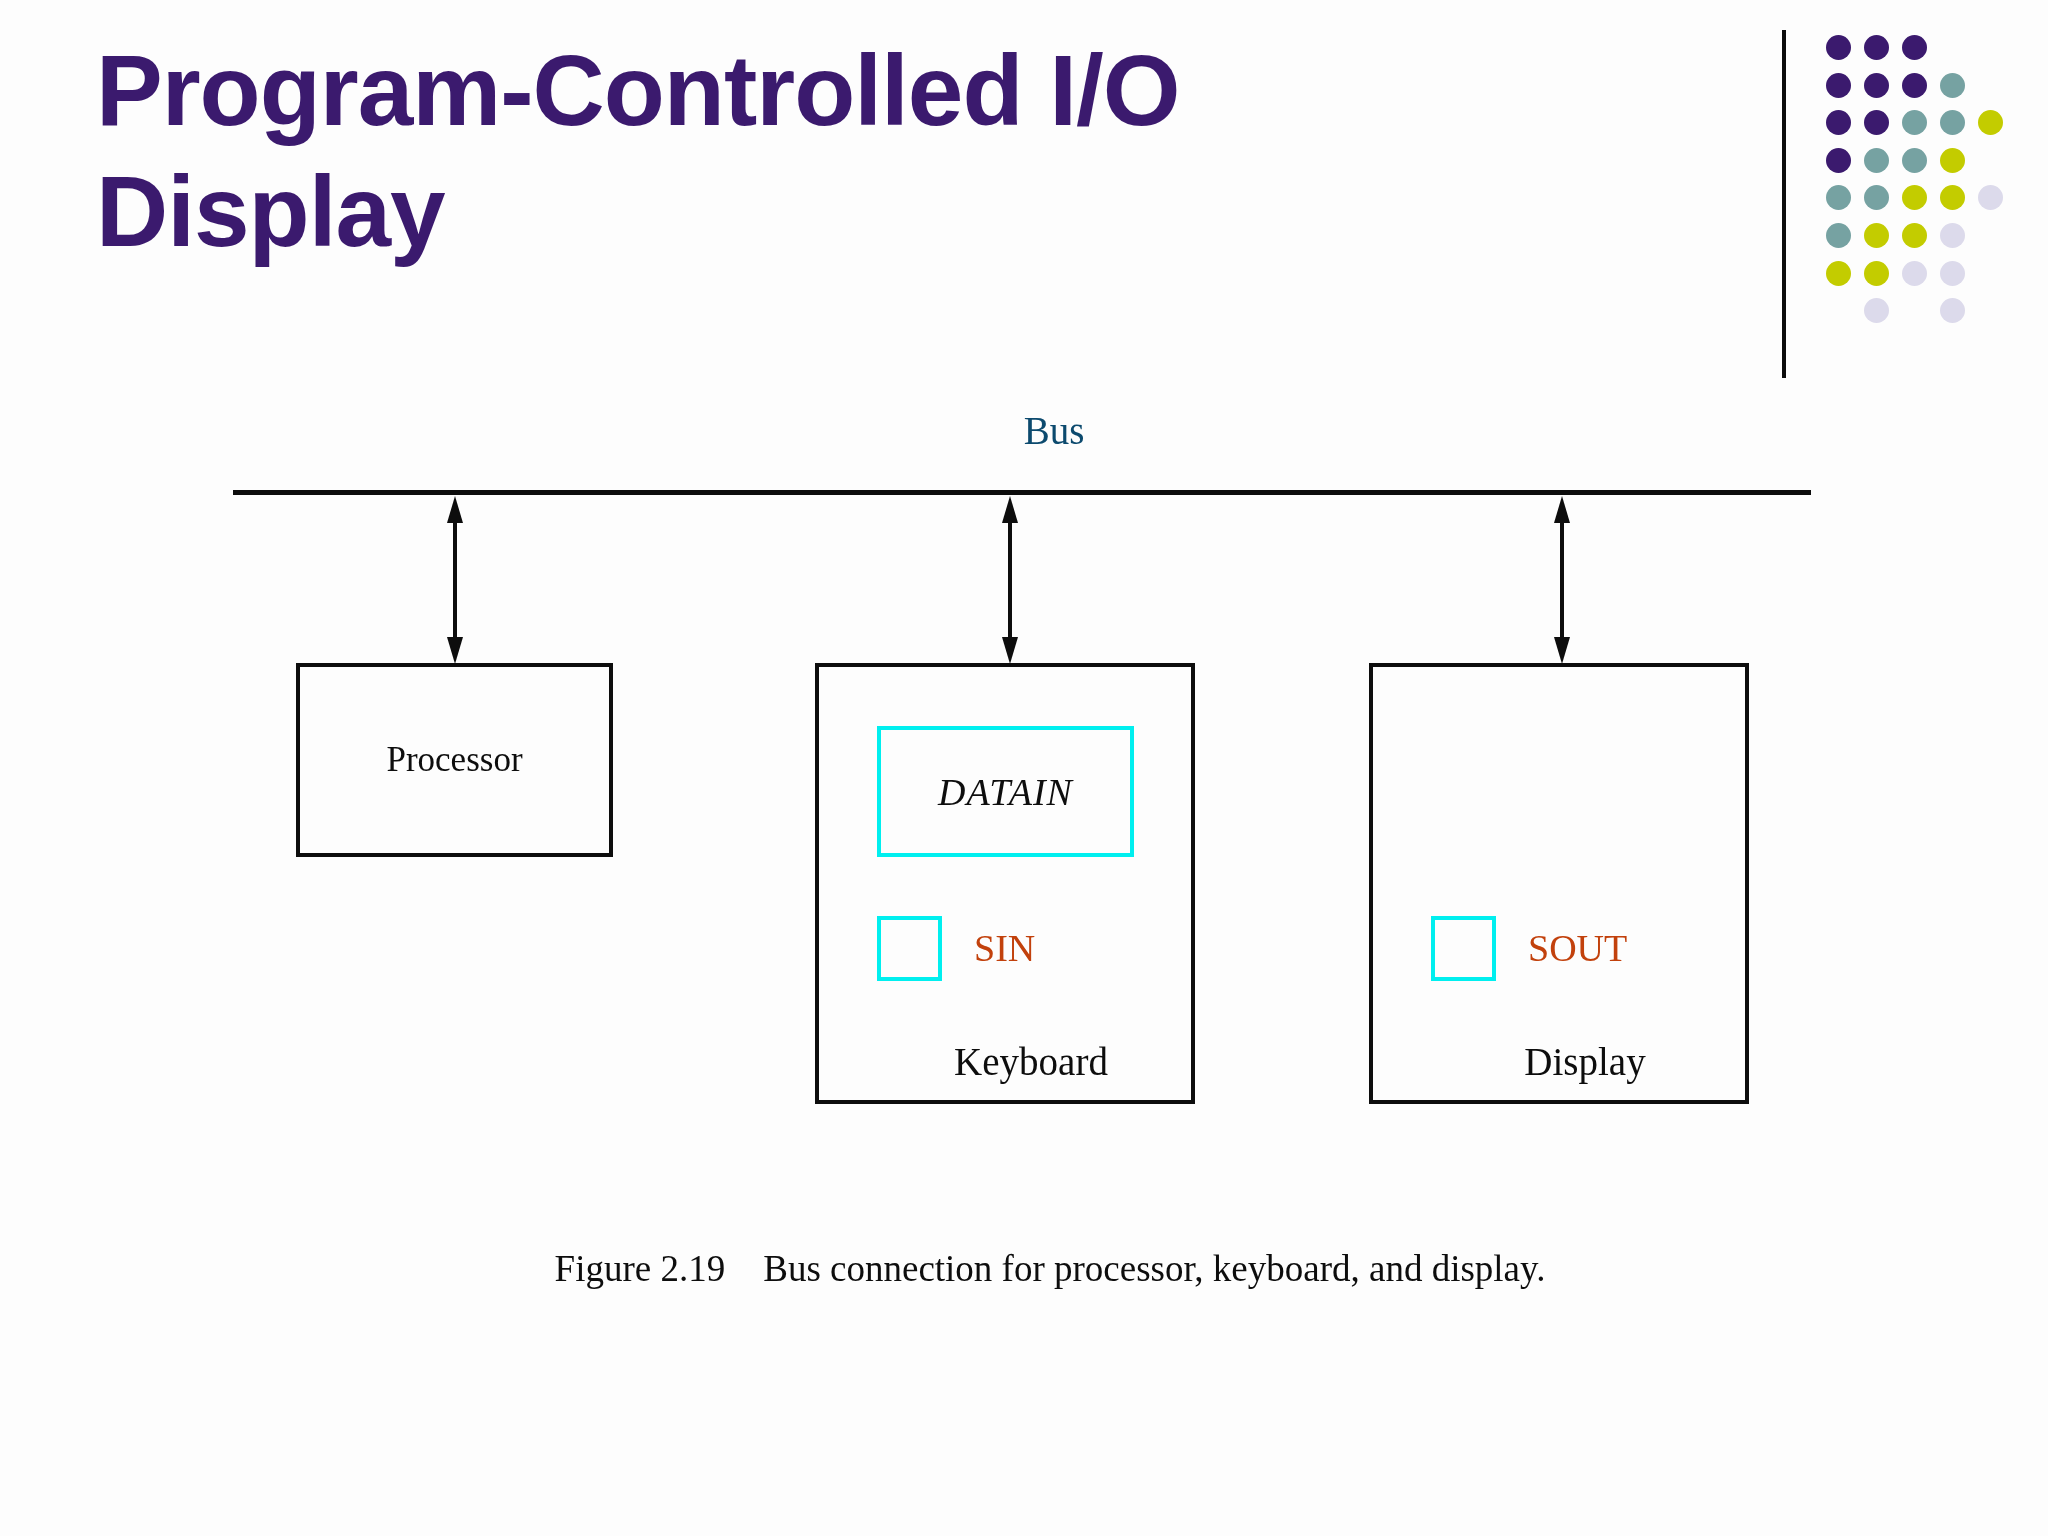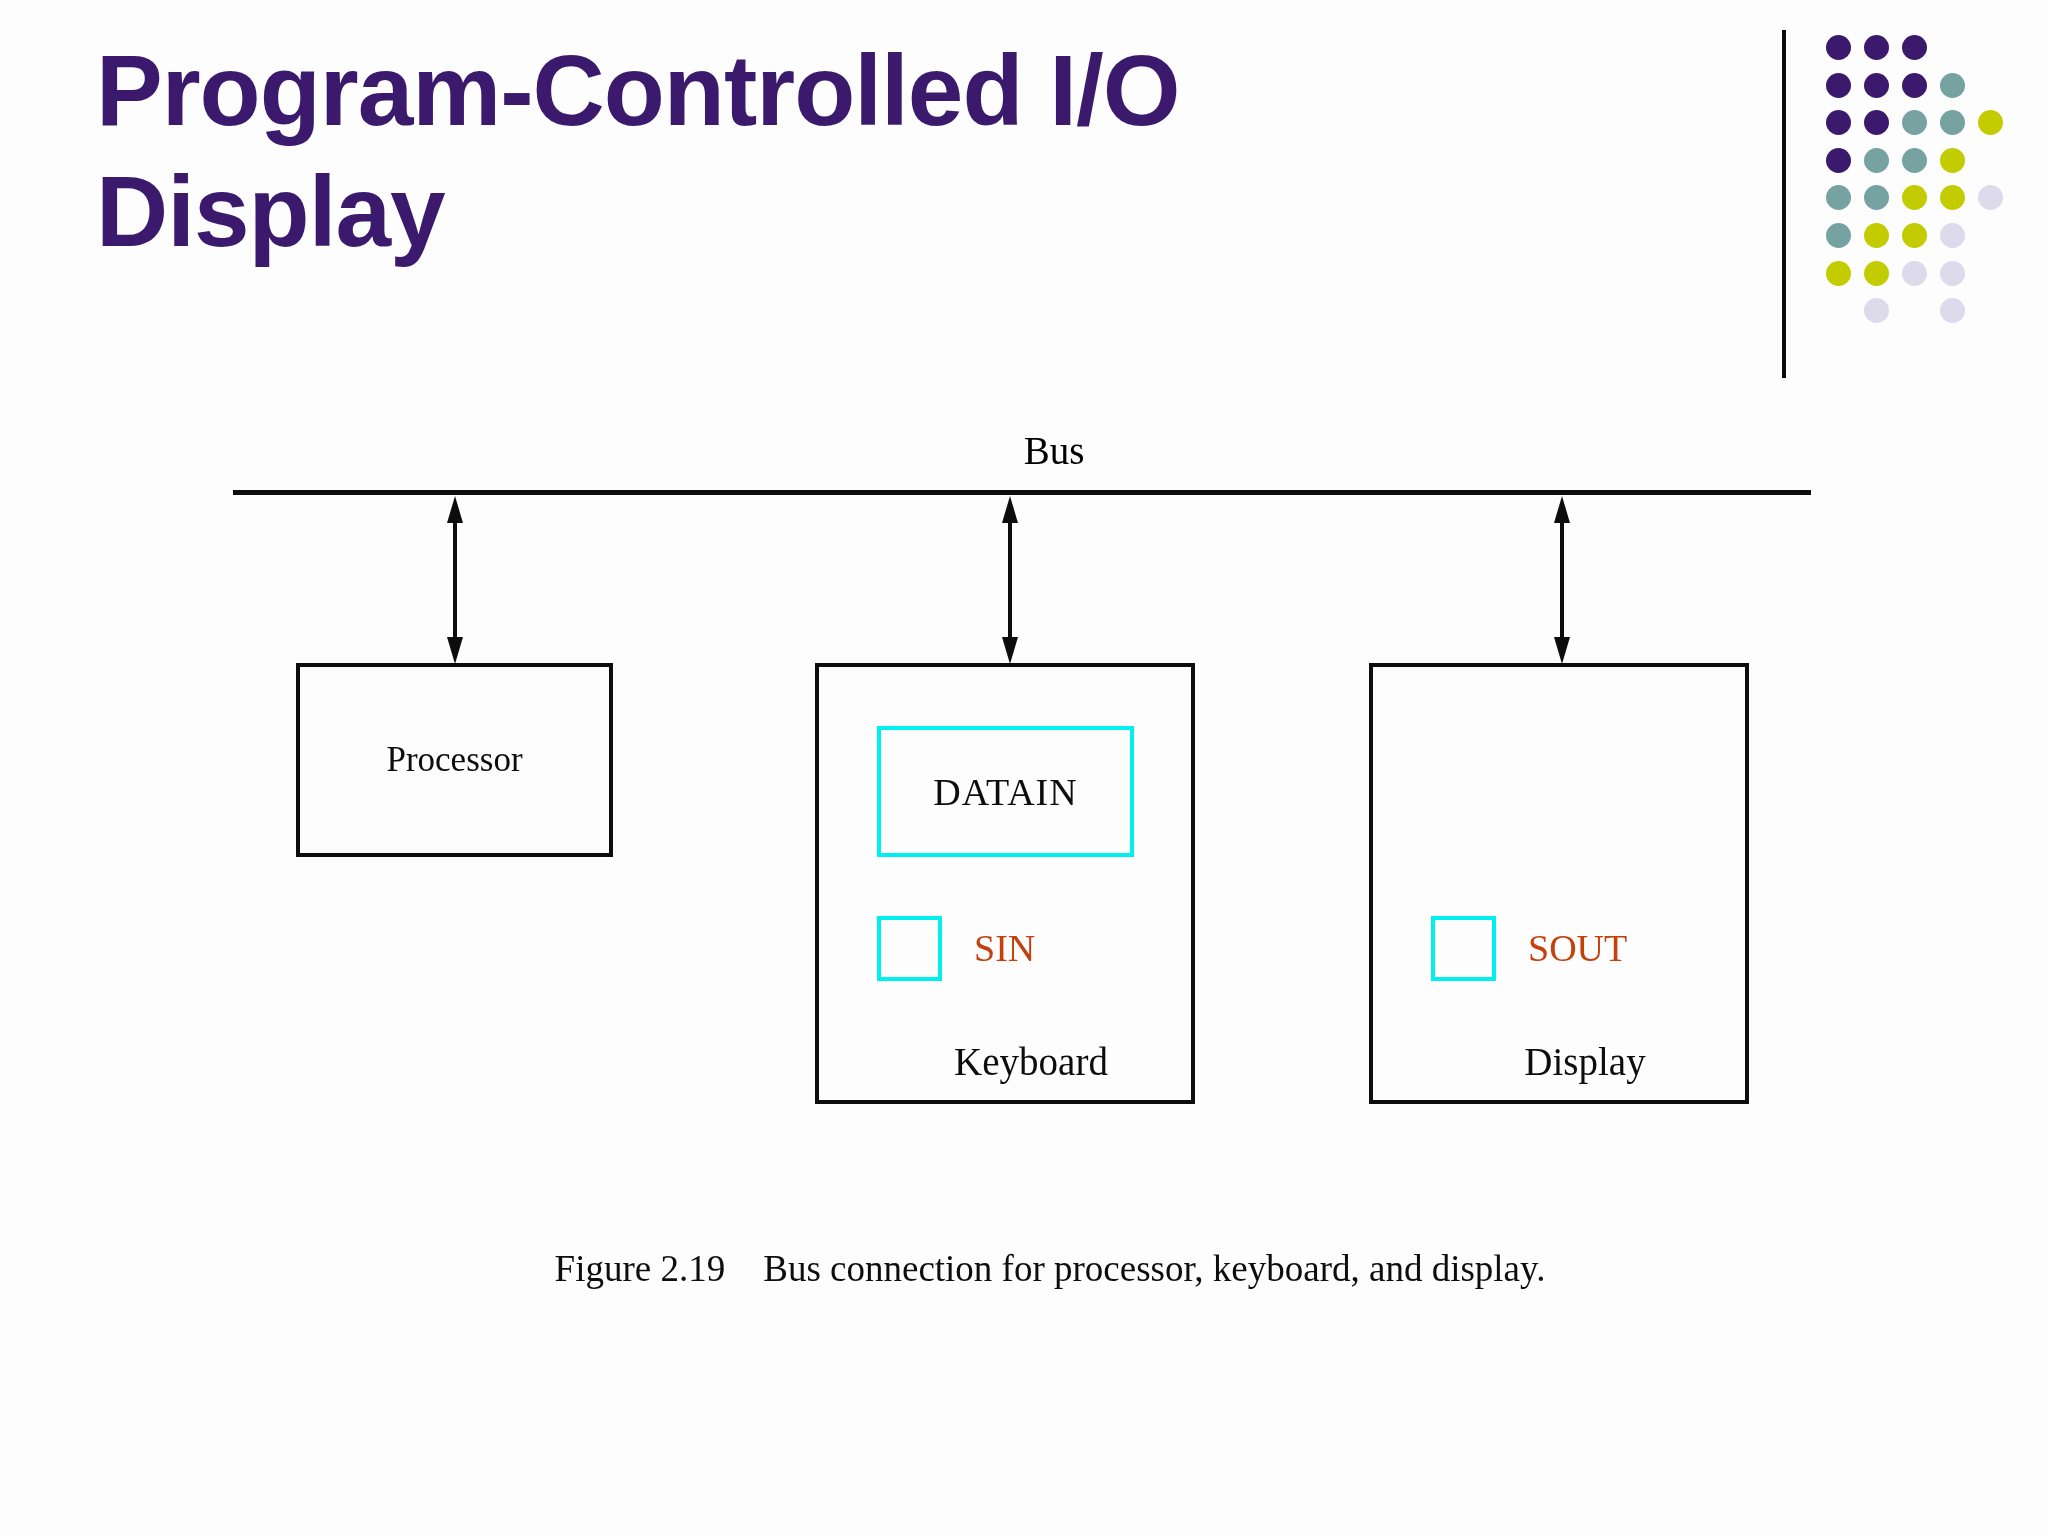--- a/index.html
+++ b/index.html
@@ -40,25 +40,25 @@
     position: absolute;
     width: 25px; height: 25px;
     border-radius: 50%;
   }
 
   
   .serif { font-family: "Liberation Serif", "DejaVu Serif", serif; }
 
   .bus-label {
     position: absolute;
-    left: 994px; top: 428px;
+    left: 994px; top: 408px;
     width: 120px;
     text-align: center;
     font-size: 39px;
-    color: #000000;
+    color: #0c4a6e;
   }
   .bus-line {
     position: absolute;
     left: 233px; top: 490px;
     width: 1578px; height: 5px;
     background: #0d0d0d;
   }
 
   .arrow {
     position: absolute;
@@ -210,21 +210,21 @@
       <div class="head up"></div>
       <div class="shaft"></div>
       <div class="head down"></div>
     </div>
 
     <div class="box processor-box serif">
       <span>Processor</span>
     </div>
 
     <div class="box device-box keyboard-box">
-      <div class="reg-box serif accent" style="border-color: rgb(0, 239, 239);">
+      <div class="reg-box serif accent" style="border-color: rgb(0, 239, 239); font-style: italic;">
         <span>DATAIN</span>
       </div>
       <div class="flag-box accent" style="border-color: rgb(0, 239, 239);"></div>
       <div class="flag-label serif">SIN</div>
       <div class="dev-label serif">Keyboard</div>
     </div>
 
     <div class="box device-box display-box">
       <div class="flag-box accent" style="border-color: rgb(0, 239, 239);"></div>
       <div class="flag-label serif">SOUT</div>

